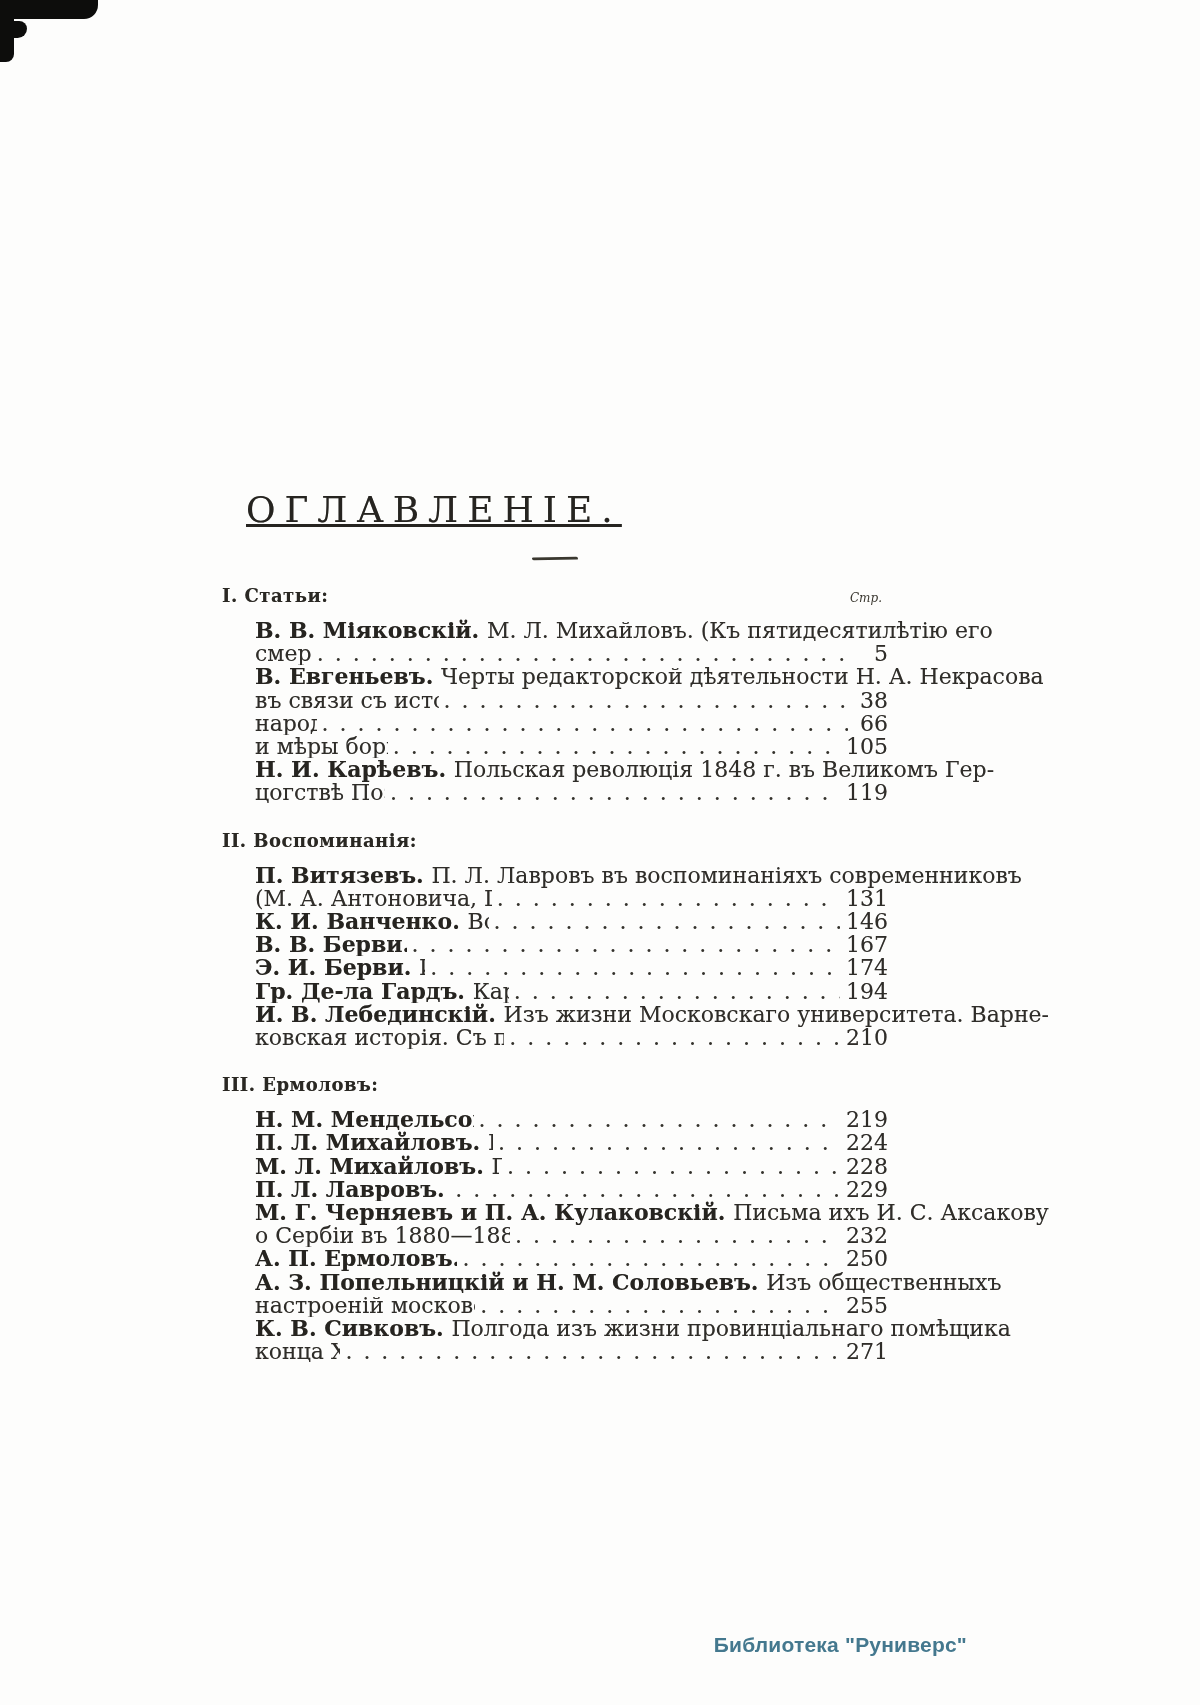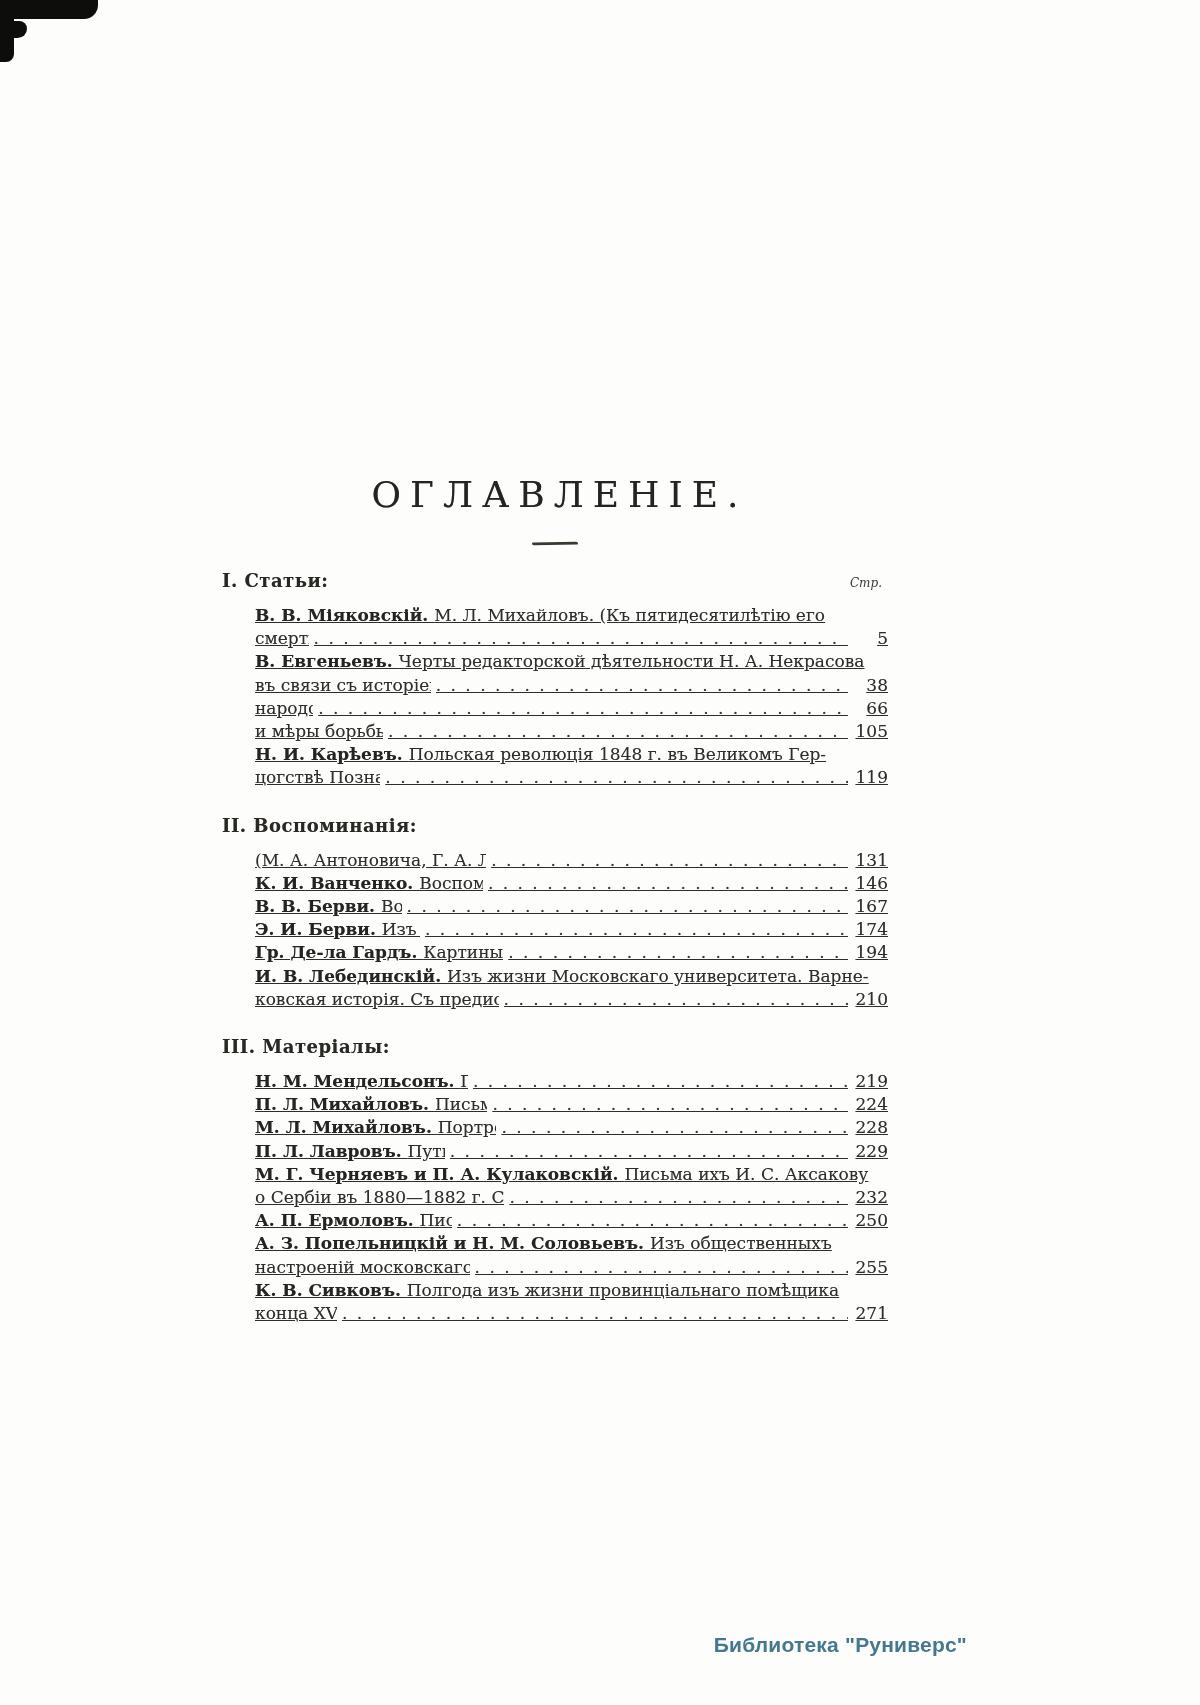--- a/index.html
+++ b/index.html
@@ -25,28 +25,28 @@
   .artifact-blob   { left: 0; top: 21px; width: 27px; height: 17px; border-radius: 0 10px 12px 0; }
   .artifact-edge-low { left: 0; top: 1554px; width: 5px; height: 26px; background: #8a8a86; border-radius: 0 4px 4px 0; }
 
   .content {
     position: absolute;
     left: 222px;
     top: 474px;
     width: 666px;
   }
   .title {
-    margin: 0;
-    text-align: center;
+    margin: 15px;
     font-size: 36px;
     font-weight: 500;
     letter-spacing: 9px;
     padding-left: 9px;
     color: #262420;
     text-shadow: 0 0 0.5px rgba(40,38,32,0.45);
+    text-decoration: underline;
   }
   .title-rule {
     width: 46px;
     height: 3px;
     background: #3a382f;
     margin: 27px auto 0;
     border-radius: 2px 3px 2px 3px;
     transform: rotate(-1deg);
   }
   .toc { margin-top: 25px; }
@@ -68,26 +68,25 @@
   .page-col-label {
     font-style: italic;
     font-size: 12px;
     margin-right: 6px;
     color: #3a372f;
   }
   .entries { padding-left: 33px; margin-top: 13px; }
 
   .entry { }
   .line {
-    font-size: 17px;
+    font-size: 22px;
     line-height: 23.2px;
     white-space: nowrap;
     color: #2f2d29;
     text-shadow: 0 0 0.4px rgba(40,38,32,0.35);
-    text-decoration: underline;
   }
   .line.last { display: flex; align-items: baseline; }
   .line.last .line-text { flex: 0 1 auto; overflow: hidden; white-space: nowrap; }
   .author { font-weight: bold; color: #262420; }
   .leader {
     flex: 1 1 aupx;
     min-width: 10px;
     overflow: hidden;
     white-space: nowrap;
     margin: 0 6px 0 5px;
@@ -171,20 +170,21 @@
               </div>
             </div>
           </div>
         </section>
         <section class="toc-section">
           <div class="heading-row">
             <h2 class="section-heading">II. Воспоминанія:</h2>
           </div>
           <div class="entries">
             <div class="entry">
+              <div class="line"><span class="line-text"><span class="author">П. Витязевъ. </span>П. Л. Лавровъ въ воспоминаніяхъ современниковъ</span></div>
               <div class="line last">
                 <span class="line-text">(М. А. Антоновича, Г. А. Лопатина, М. П. Негрескулъ).</span>
                 <span class="leader"></span>
                 <span class="pagenum">131</span>
               </div>
             </div>
             <div class="entry">
               <div class="line last">
                 <span class="line-text"><span class="author">К. И. Ванченко. </span>Воспоминанія украинскаго актера.</span>
                 <span class="leader"></span>
@@ -217,21 +217,21 @@
               <div class="line last">
                 <span class="line-text">ковская исторія. Съ предисловіемъ Л. Ѳ. П а н т е л ѣ е в а .</span>
                 <span class="leader"></span>
                 <span class="pagenum">210</span>
               </div>
             </div>
           </div>
         </section>
         <section class="toc-section">
           <div class="heading-row">
-            <h2 class="section-heading">III. Матеріалы:</h2>
+            <h2 class="section-heading">III. Ермоловъ:</h2>
           </div>
           <div class="entries">
             <div class="entry">
               <div class="line last">
                 <span class="line-text"><span class="author">Н. М. Мендельсонъ. </span>Памяти А. В. Потаниной.</span>
                 <span class="leader"></span>
                 <span class="pagenum">219</span>
               </div>
             </div>
             <div class="entry">

